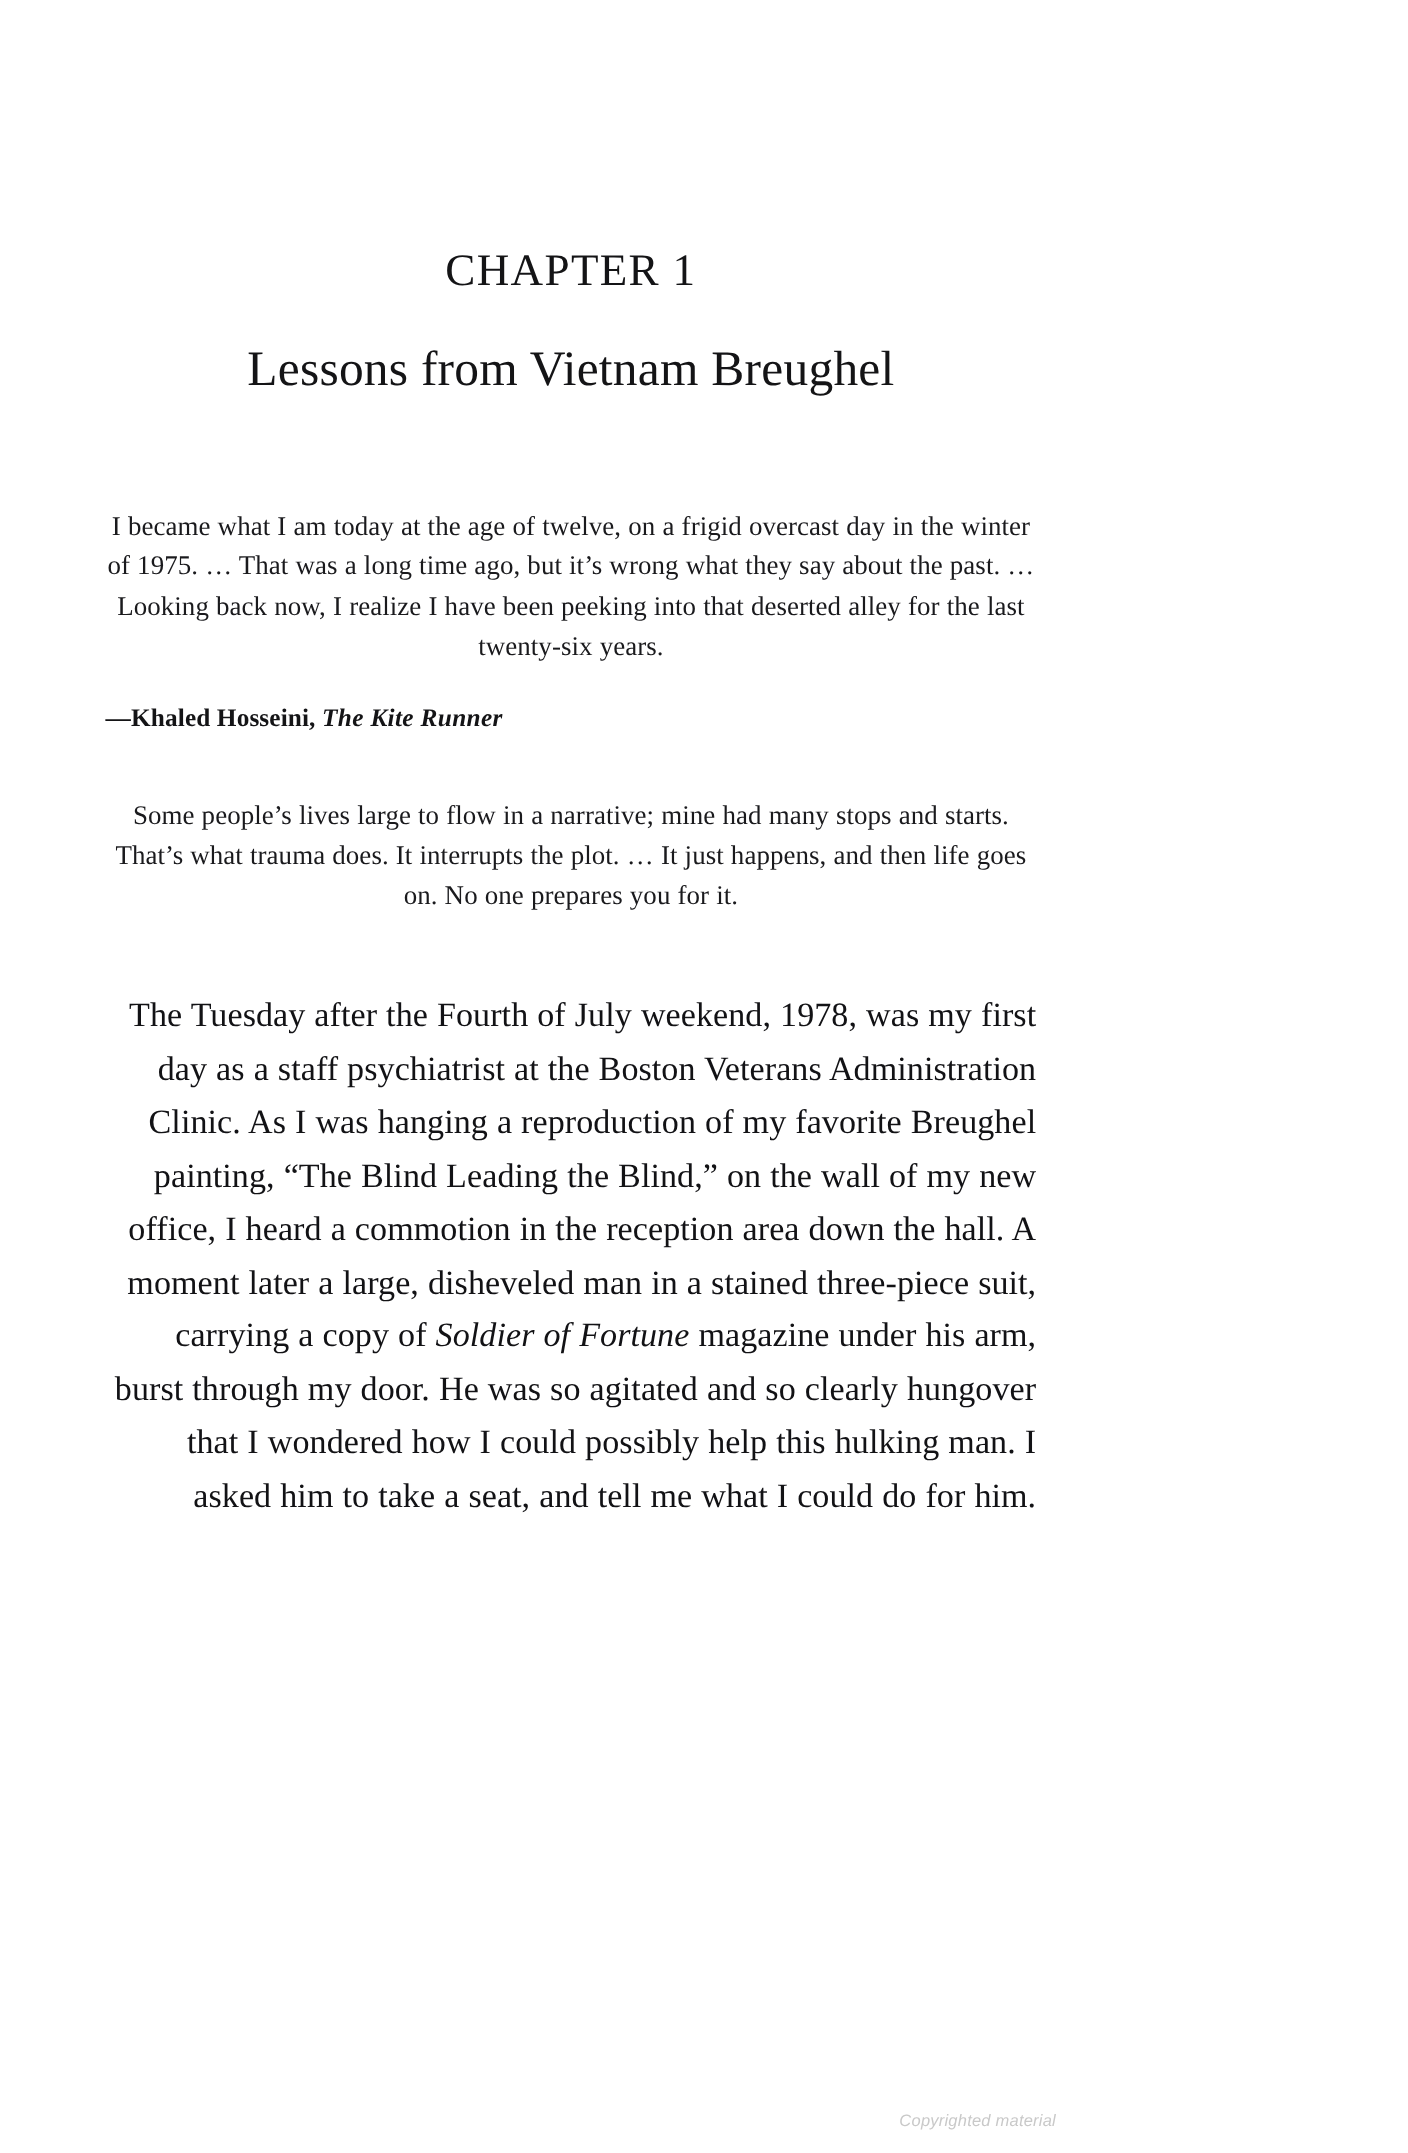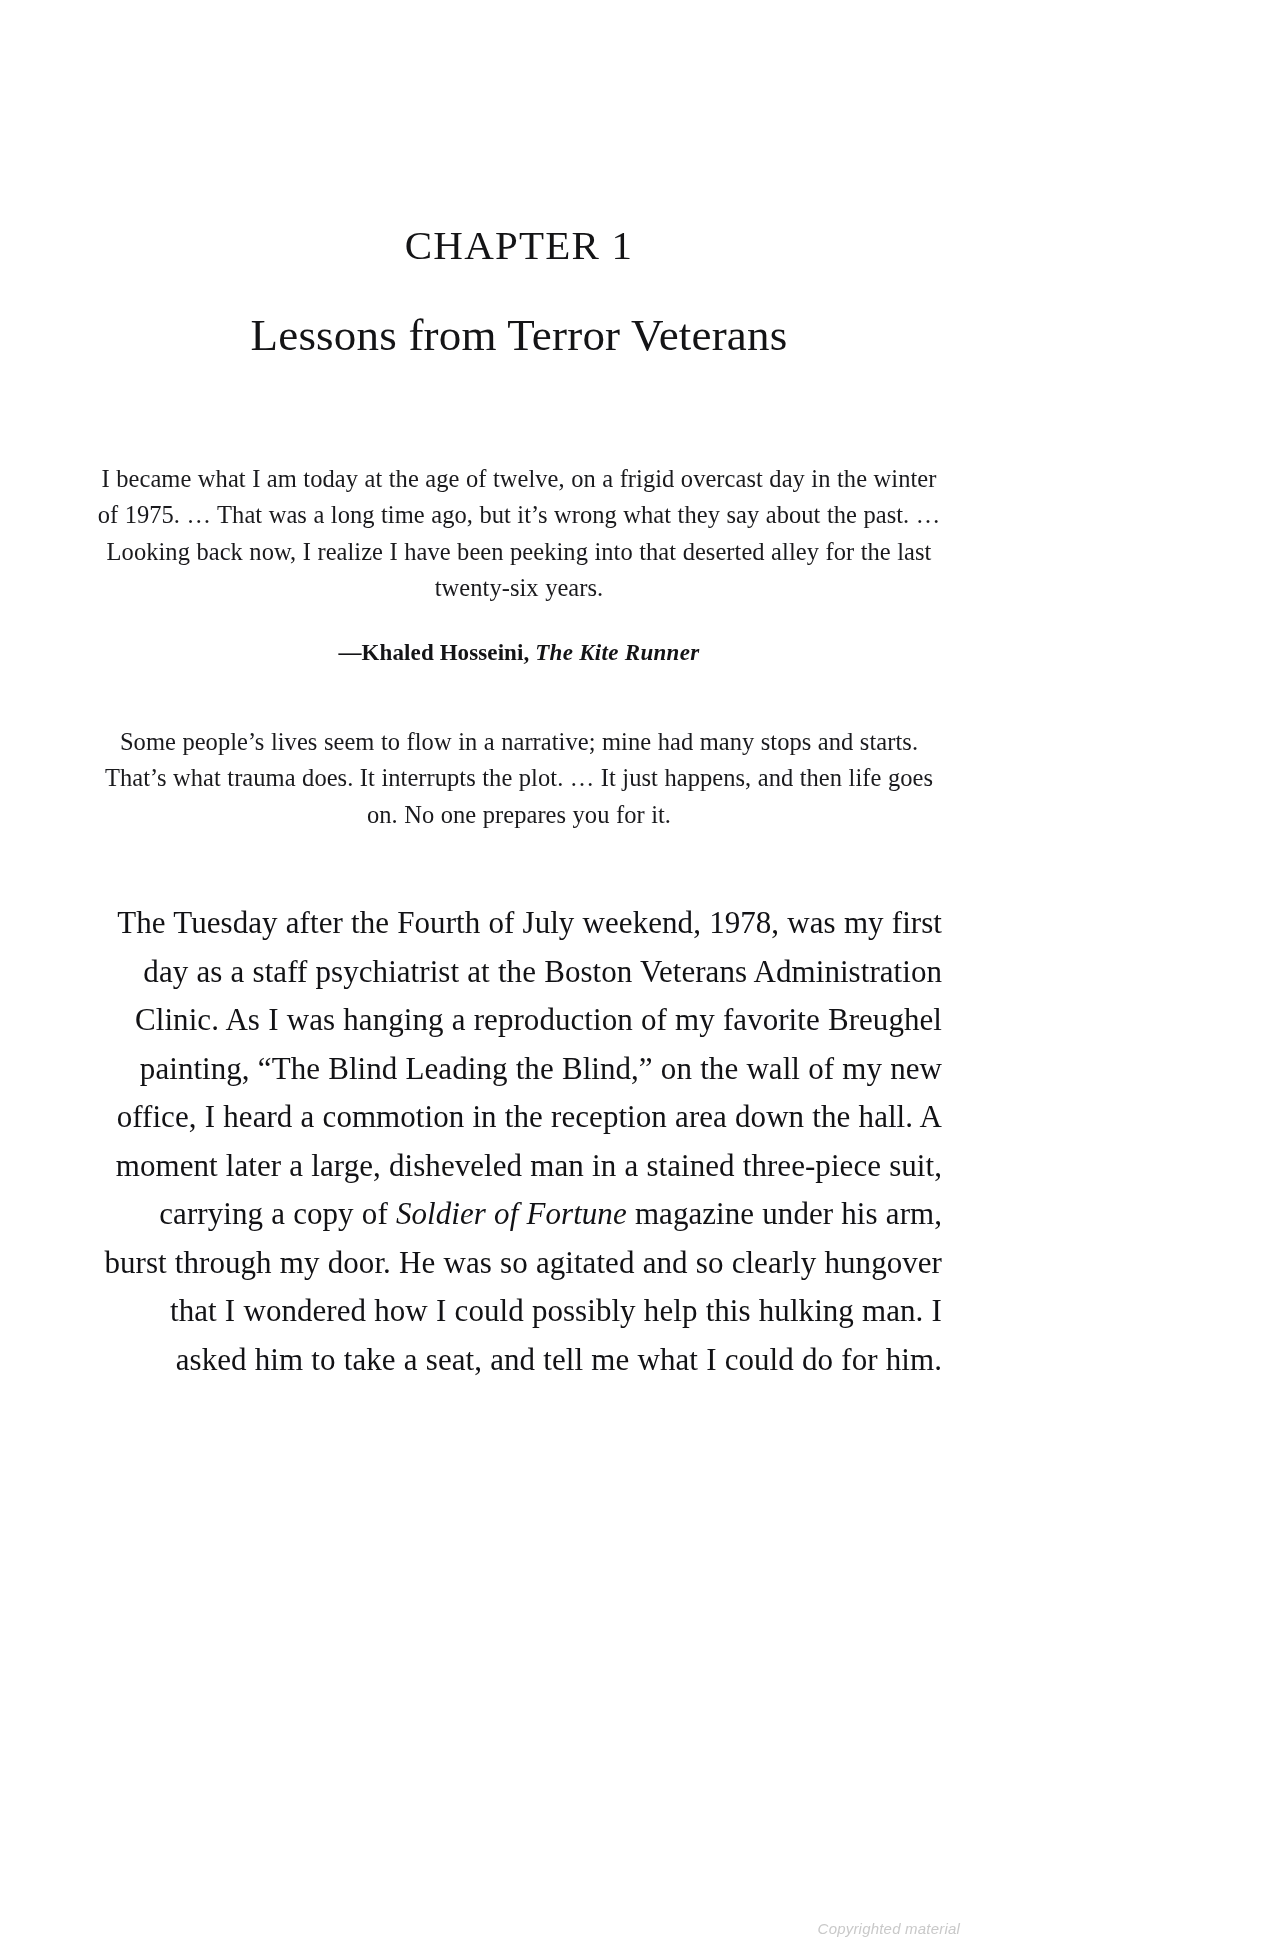--- a/index.html
+++ b/index.html
@@ -71,21 +71,21 @@
     margin: 0;
     text-align: center;
     letter-spacing: 0.05px;
     word-spacing: 0.3px;
   }
 
   .epigraph-attrib {
     font-size: 23px;
     line-height: 34px;
     font-weight: bold;
-    text-align: center;
+    text-align: left;
     margin: 0;
     padding-top: 29px;
     color: #141416;
     letter-spacing: 0.1px;
   }
   .epigraph-attrib .work {
     font-style: italic;
     font-weight: bold;
     letter-spacing: 0.3px;
   }
@@ -126,32 +126,32 @@
 </style>
 </head>
 <body>
 
 <div class="page">
 
   <div class="content">
 
     <h2 class="chapter-label">CHAPTER 1</h2>
 
-    <h1 class="chapter-title">Lessons from Terror Veterans</h1>
+    <h1 class="chapter-title">Lessons from Vietnam Breughel</h1>
 
     <div class="epigraph-block first">
       <p class="epigraph-text">I became what I am today at the age of twelve, on a frigid overcast day in the winter of 1975. … That was a long time ago, but it’s wrong what they say about the past. … Looking back now, I realize I have been peeking into that deserted alley for the last twenty-six years.</p>
       <p class="epigraph-attrib">
         <span>—</span><span>Khaled Hosseini,</span>
         <span class="work">The Kite Runner</span>
       </p>
     </div>
 
     <div class="epigraph-block second">
-      <p class="epigraph-text">Some people’s lives seem to flow in a narrative; mine had many stops and starts. That’s what trauma does. It interrupts the plot. … It just happens, and then life goes on. No one prepares you for it.</p>
+      <p class="epigraph-text">Some people’s lives large to flow in a narrative; mine had many stops and starts. That’s what trauma does. It interrupts the plot. … It just happens, and then life goes on. No one prepares you for it.</p>
     </div>
 
     <div class="body-block">
       <p class="body-par"><span>The Tuesday after the Fourth of July weekend, 1978, was my first day as a staff psychiatrist at the Boston Veterans Administration Clinic. As I was hanging a reproduction of my favorite Breughel painting, “The Blind Leading the Blind,” on the wall of my new office, I heard a commotion in the reception area down the hall. A moment later a large, disheveled man in a stained three-piece suit, carrying a copy of </span><em>Soldier of Fortune</em><span> magazine under his arm, burst through my door. He was so agitated and so clearly hungover that I wondered how I could possibly help this hulking man. I asked him to take a seat, and tell me what I could do for him.</span></p>
     </div>
 
   </div>
 
   <div class="copyright-note">Copyrighted material</div>
 

